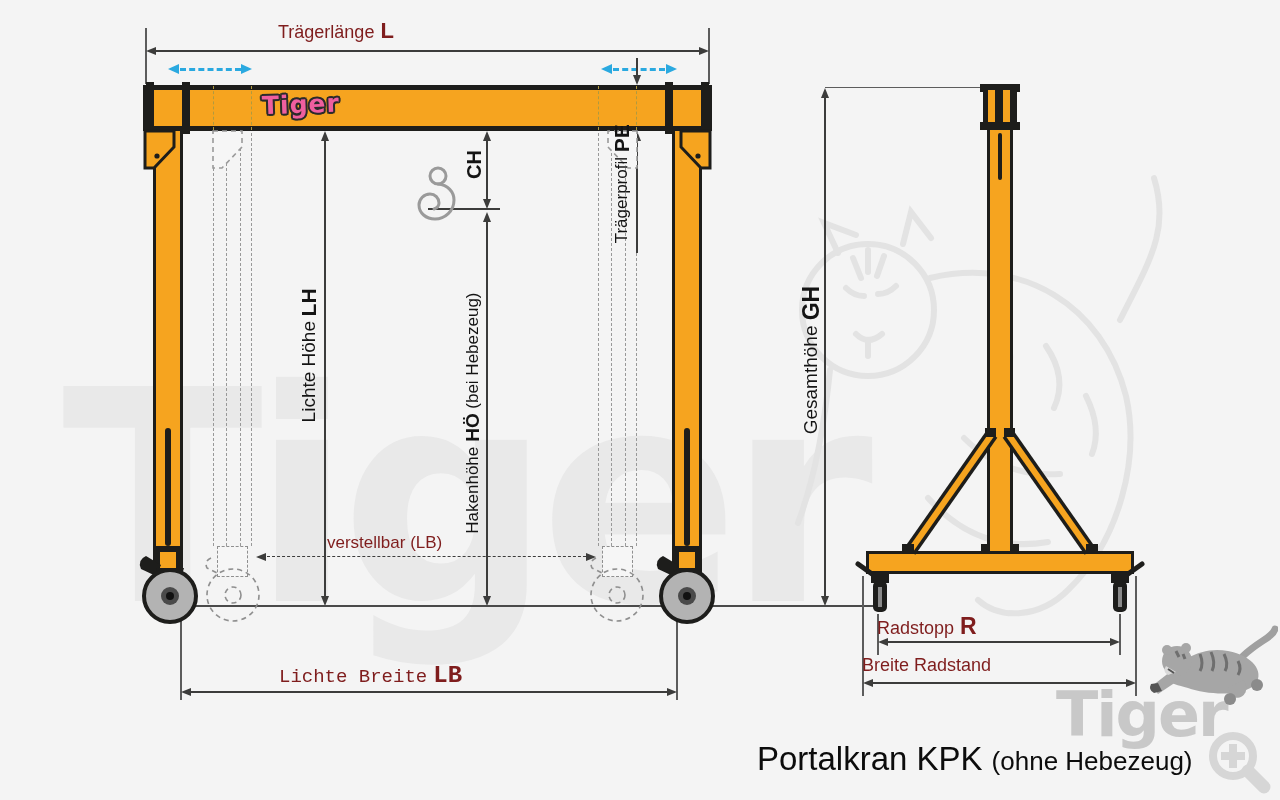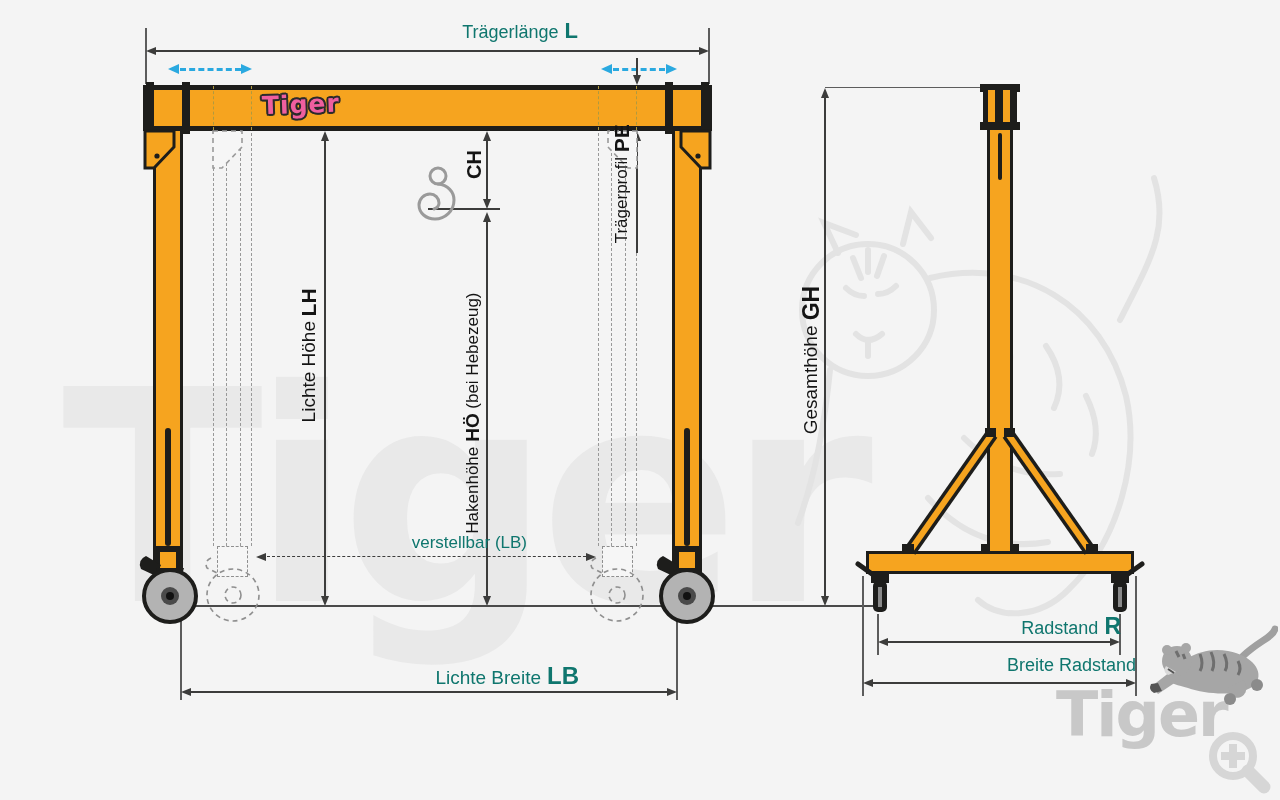--- a/index.html
+++ b/index.html
@@ -27,21 +27,21 @@
   .dash-v{position:absolute;width:0;border-left:1.6px dashed #999;z-index:2;}
   .dash-beam{position:absolute;width:0;border-left:1.6px dashed #b09a3f;z-index:4;}
 
   
   .bl{position:absolute;height:0;border-top:3.5px dashed #2aa9e0;z-index:2;}
   .bah{position:absolute;width:0;height:0;z-index:2;}
   .bah.l{border-top:5.5px solid transparent;border-bottom:5.5px solid transparent;border-right:11px solid #2aa9e0;}
   .bah.r{border-top:5.5px solid transparent;border-bottom:5.5px solid transparent;border-left:11px solid #2aa9e0;}
 
   
-  .lbl{position:absolute;font-size:19px;color:#0f766e;text-align:right;white-space:nowrap;z-index:5;}
+  .lbl{position:absolute;font-size:19px;color:#7f1d1d;text-align:left;white-space:nowrap;z-index:5;}
   .lbl .sym{font-weight:bold;font-size:24px;margin-inline-start:6px;}
   .lbl.sm{font-size:18px;}
   .lbl.sm .sym{font-size:22px;}
   .vtext{position:absolute;writing-mode:vertical-rl;transform:rotate(180deg);
          font-size:17px;color:#141414;white-space:nowrap;line-height:24px;z-index:5;}
   .vtext .sym{font-weight:bold;font-size:21px;margin-inline-start:5px;}
   .vtext .sfx{margin-inline-start:5px;}
 
   
   .steel{position:absolute;background:#f6a41f;z-index:3;}
@@ -188,21 +188,21 @@
     <span>verstellbar (LB)</span>
   </div>
   <div class="ah l" style="left:256px;top:553px;"></div>
   <div class="dash-h" style="left:267px;top:556px;width:319px;"></div>
   <div class="ah r" style="left:586px;top:553px;"></div>
 
   <div class="dl-h" style="left:148px;top:605px;width:728px;height:2px;background:#4a4a4a;"></div>
 
   <div class="dl-v ext" style="left:180px;top:610px;height:90px;"></div>
   <div class="dl-v ext" style="left:676px;top:610px;height:90px;"></div>
-  <div class="lbl" style="left:279px;top:662px;width:300px;">
+  <div class="lbl" style="left:279px;top:662px;width:300px;font-family:Liberation Mono, monospace;">
     <span>Lichte Breite</span><span class="sym">LB</span>
   </div>
   <div class="ah l" style="left:181px;top:688px;"></div>
   <div class="dl-h" style="left:191px;top:691px;width:476px;"></div>
   <div class="ah r" style="left:667px;top:688px;"></div>
 
   <div class="dl-h ext" style="left:825px;top:87px;width:162px;height:1.4px;"></div>
   <div class="ah u" style="left:821px;top:88px;"></div>
   <div class="dl-v" style="left:824px;top:97px;height:501px;"></div>
   <div class="ah d" style="left:821px;top:596px;"></div>
@@ -281,21 +281,21 @@
       <line x1="1128" y1="574" x2="1142" y2="564" stroke="#1d1d1b" stroke-width="5" stroke-linecap="round"></line>
       <rect x="1111" y="573" width="18" height="10" fill="#1d1d1b"></rect>
       <rect x="1113" y="581" width="14" height="31" rx="5" fill="#1d1d1b"></rect>
       <rect x="1118" y="587" width="4" height="20" fill="#8a8a8a"></rect>
     </g>
   </svg>
 
   <div class="dl-v ext" style="left:877px;top:614px;height:41px;"></div>
   <div class="dl-v ext" style="left:1119px;top:614px;height:41px;"></div>
   <div class="lbl sm" style="left:877px;top:613px;width:244px;">
-    <span>Radstand</span><span class="sym" style="font-size:23px;">R</span>
+    <span>Radstopp</span><span class="sym" style="font-size:23px;">R</span>
   </div>
   <div class="ah l" style="left:878px;top:638px;"></div>
   <div class="dl-h" style="left:888px;top:641px;width:222px;"></div>
   <div class="ah r" style="left:1110px;top:638px;"></div>
 
   <div class="dl-v ext" style="left:862px;top:576px;height:120px;"></div>
   <div class="dl-v ext" style="left:1135px;top:576px;height:120px;"></div>
   <div class="lbl sm" style="left:862px;top:655px;width:274px;">
     <span>Breite Radstand</span>
   </div>
@@ -328,14 +328,18 @@
     </g>
   </svg>
 
   <svg class="abs" style="left:1205px;top:730px;z-index:2;" width="70" height="68" viewBox="0 0 70 68">
     <circle cx="28" cy="26" r="20" fill="none" stroke="#d6d6d6" stroke-width="8"></circle>
     <rect x="24" y="14" width="8" height="24" fill="#d6d6d6"></rect>
     <rect x="16" y="22" width="24" height="8" fill="#d6d6d6"></rect>
     <line x1="43" y1="41" x2="59" y2="57" stroke="#d6d6d6" stroke-width="13" stroke-linecap="round"></line>
   </svg>
 
+  <div class="title">
+    <span class="main">Portalkran KPK</span>
+    <span class="suffix">(ohne Hebezeug)</span>
+  </div>
 
 </div>
 
 </body></html>

